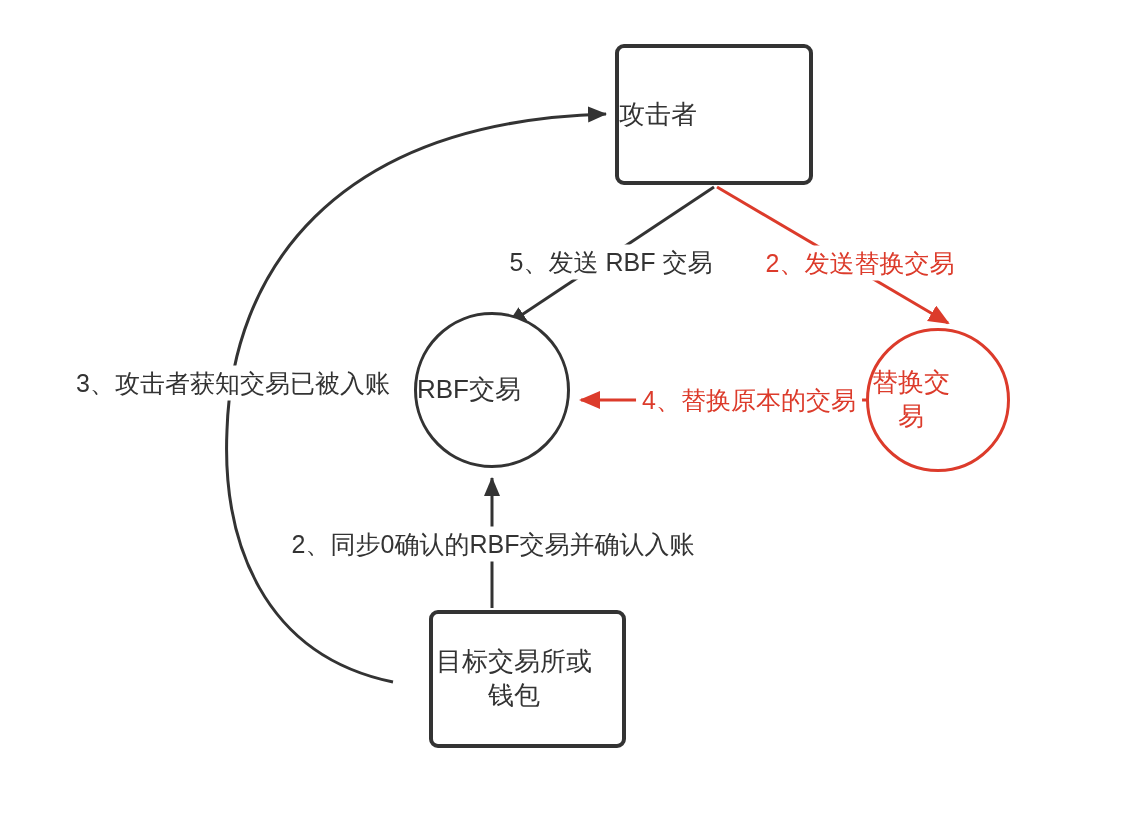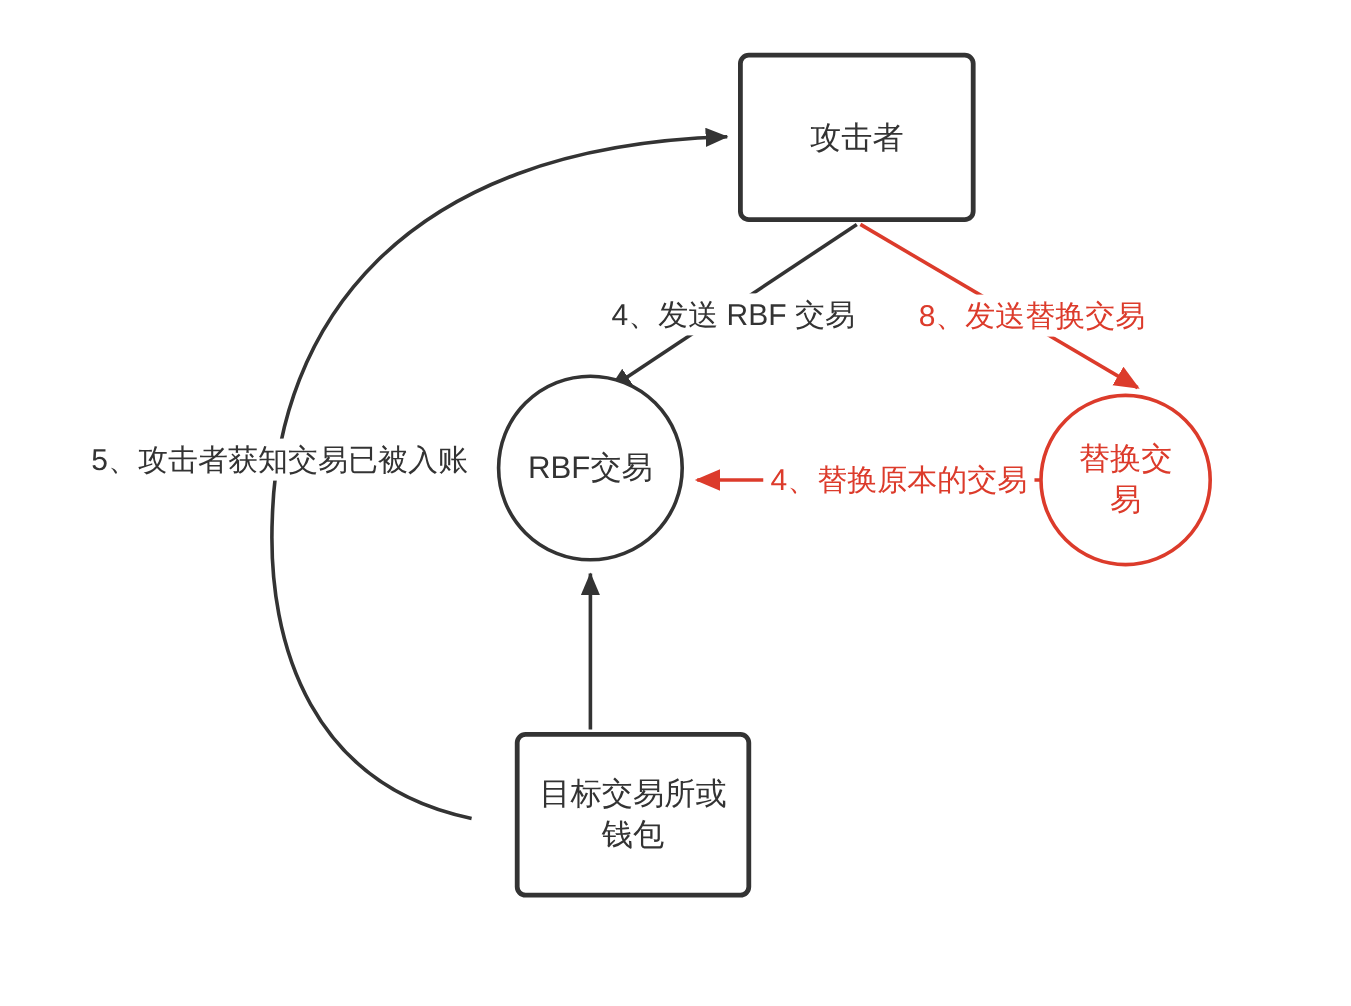--- a/index.html
+++ b/index.html
@@ -19,21 +19,21 @@
     position:absolute;left:0;top:0;width:1126px;height:838px;
   }
   .edge{fill:none;stroke-linecap:butt;}
   .edge.black{stroke:var(--ink);stroke-width:3;}
   .edge.red{stroke:var(--red);stroke-width:3;}
   .fill-black{fill:var(--ink);}
   .fill-red{fill:var(--red);}
 
   .node{
     position:absolute;
-    display:flex;align-items:center;justify-content:center;
+    display:flex;align-items:center;justify-content:flex-start;
     text-align:center;
     background:#fff;
     color:var(--ink);
     font-size:26px;
     line-height:1.3;
     box-sizing:border-box;
   }
   .node-box{
     border:4px solid var(--ink);
     border-radius:9px;
@@ -105,22 +105,23 @@
   </div>
 
   <div class="node node-circle red" id="node-replacement">
     <span class="node-label">替换交易</span>
   </div>
 
   <div class="node node-box" id="node-target">
     <span class="node-label">目标交易所或钱包</span>
   </div>
 
-  <div class="edge-label" id="label-step1">4、发送 RBF 交易</div>
+  <div class="edge-label" id="label-step1">5、发送 RBF 交易</div>
 
-  <div class="edge-label red" id="label-step4">8、发送替换交易</div>
+  <div class="edge-label red" id="label-step4">2、发送替换交易</div>
 
   <div class="edge-label red" id="label-step5">4、替换原本的交易</div>
 
+  <div class="edge-label" id="label-step2">2、同步0确认的RBF交易并确认入账</div>
 
-  <div class="edge-label" id="label-step3">5、攻击者获知交易已被入账</div>
+  <div class="edge-label" id="label-step3">3、攻击者获知交易已被入账</div>
 
 </div>
 
 </body></html>

